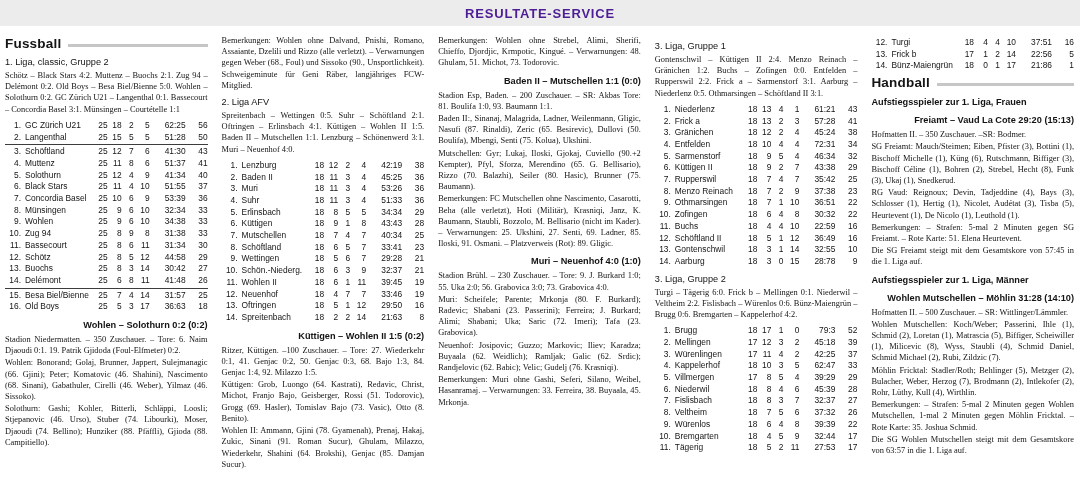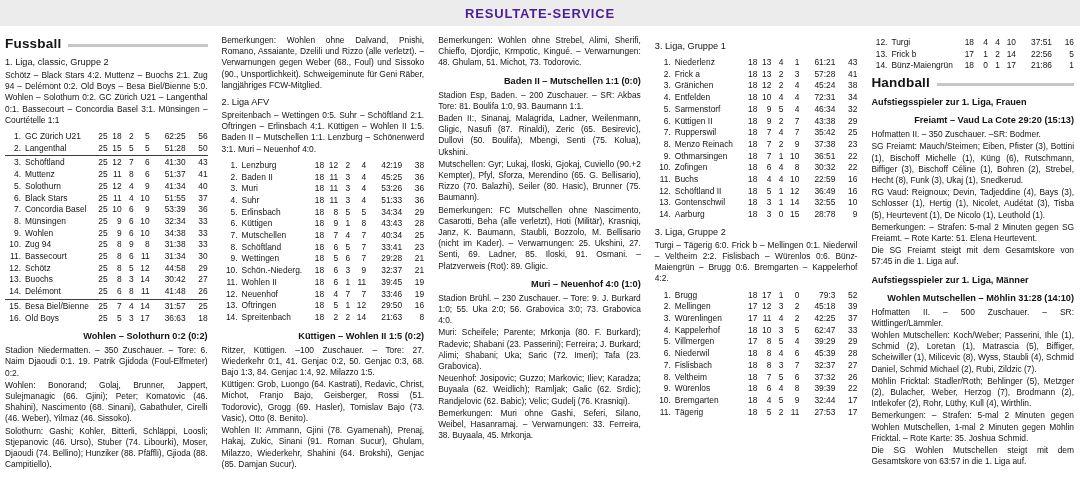--- a/index.html
+++ b/index.html
@@ -5,21 +5,21 @@
   html,body{margin:0;padding:0;}
   body{
     width:1080px;height:497px;overflow:hidden;background:#fff;
     font-family:"Liberation Sans",sans-serif;color:#141414;
     -webkit-font-smoothing:antialiased;
   }
   .band{height:26px;background:#ececec;display:flex;align-items:center;justify-content:center;}
   .band .title{font-weight:bold;font-size:13px;letter-spacing:.8px;color:#4c1d95;}
   #columns{display:grid;grid-template-columns:repeat(5,1fr);gap:14px;padding:9px 6px 0 5px;}
   .column{font-size:8.4px;line-height:11.2px;text-align:justify;}
-  p.para{margin:0 0 1px 0;}
+  p.para{margin:0 0 1px 0;font-family:Liberation Serif, serif;}
   .section{display:flex;align-items:center;margin:1px 0 5px 0;}
   .section-text{font-size:13.5px;font-weight:bold;letter-spacing:.2px;line-height:15px;}
   .section-rule{flex:1;height:3px;background:#c6c6c6;margin-left:7px;margin-top:3px;}
   .league{font-weight:normal;font-size:9.2px;line-height:11px;margin:6px 0 2px 0;text-align:left;}
   .sub{font-weight:bold;font-size:9.2px;line-height:11px;margin:7px 0 2px 0;text-align:left;}
   .match{font-weight:bold;font-size:9.2px;line-height:11px;margin:7px 0 3px 0;text-align:right;}
   .ltable{margin:5px 0 3px 0;}
   .ltable:first-child{margin-top:2px;}
   .trow{display:grid;grid-template-columns:16px 1fr 16px 14px 12px 16px 36px 22px;line-height:11.7px;white-space:nowrap;text-align:left;}
   .trow .rank{text-align:right;padding-right:0;}
@@ -370,20 +370,21 @@
       <p class="para">Mutschellen: Gyr; Lukaj, Iloski, Gjokaj, Cuviello (90.+2 Kempter), Pfyl, Sforza, Merendino (65. G. Bellisario), Rizzo (70. Balazhi), Seiler (80. Hasic), Brunner (75. Baumann).</p>
       <p class="para">Bemerkungen: FC Mutschellen ohne Nascimento, Casarotti, Beha (alle verletzt), Hoti (Militär), Krasniqi, Janz, K. Baumann, Staubli, Bozzolo, M. Bellisario (nicht im Kader). – Verwarnungen: 25. Ukshini, 27. Senti, 69. Ladner, 85. Iloski, 91. Osmani. – Platzverweis (Rot): 89. Gligic.</p>
       <div class="match">Muri – Neuenhof 4:0 (1:0)</div>
       <p class="para">Stadion Brühl. – 230 Zuschauer. – Tore: 9. J. Burkard 1:0; 55. Uka 2:0; 56. Grabovica 3:0; 73. Grabovica 4:0.</p>
       <p class="para">Muri: Scheifele; Parente; Mrkonja (80. F. Burkard); Radevic; Shabani (23. Passerini); Ferreira; J. Burkard; Alimi; Shabani; Uka; Saric (72. Imeri); Tafa (23. Grabovica).</p>
       <p class="para">Neuenhof: Josipovic; Guzzo; Markovic; Iliev; Karadza; Buyaala (62. Weidlich); Ramljak; Galic (62. Srdic); Randjelovic (62. Babic); Velic; Gudelj (76. Krasniqi).</p>
       <p class="para">Bemerkungen: Muri ohne Gashi, Seferi, Silano, Weibel, Hasanramaj. – Verwarnungen: 33. Ferreira, 38. Buyaala, 45. Mrkonja.</p>
     </div>
     <div class="column">
       <div class="league">3. Liga, Gruppe 1</div>
+      <p class="para">Gontenschwil – Küttigen II 2:4. Menzo Reinach – Gränichen 1:2. Buchs – Zofingen 0:0. Entfelden – Rupperswil 2:2. Frick a – Sarmenstorf 3:1. Aarburg – Niederlenz 0:5. Othmarsingen – Schöftland II 3:1.</p>
       <div class="ltable">
         <div class="trow">
           <span class="rank">1.</span>
           <span class="team">Niederlenz</span>
           <span class="num">18</span>
           <span class="num">13</span>
           <span class="num">4</span>
           <span class="num">1</span>
           <span class="num">61:21</span>
           <span class="num">43</span>

